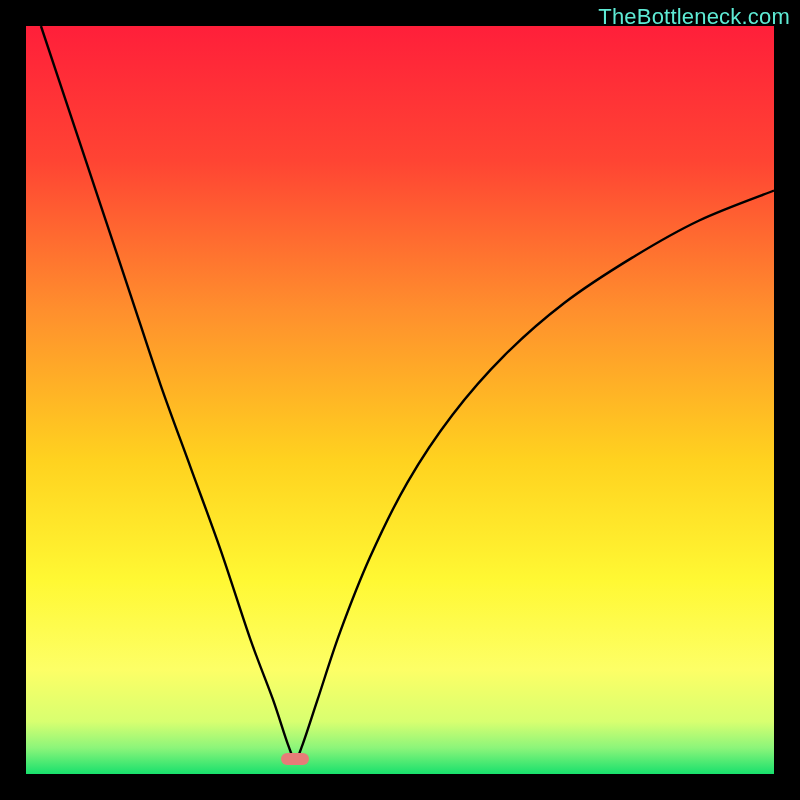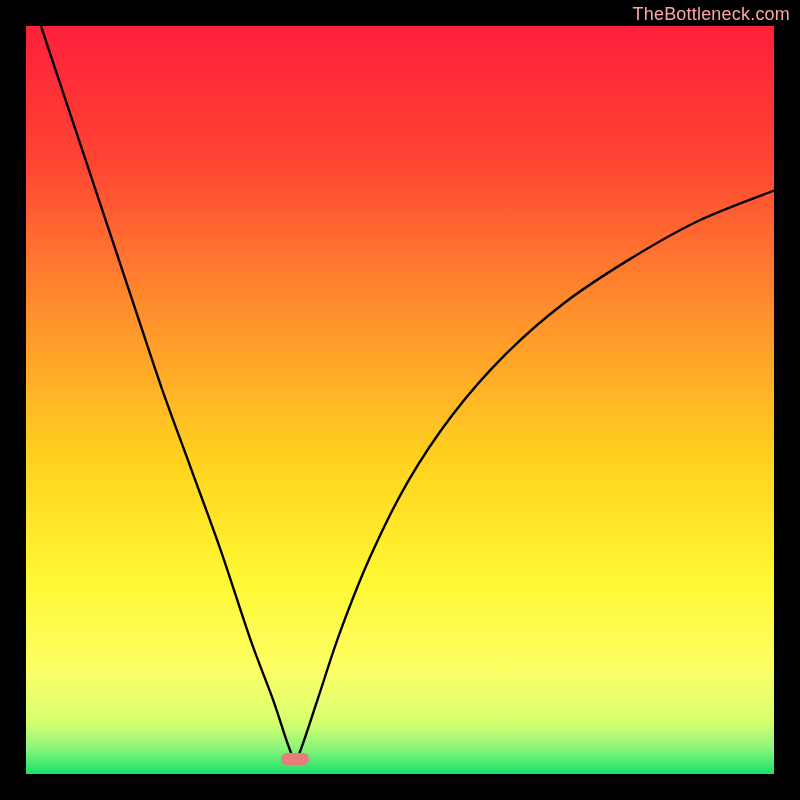--- a/index.html
+++ b/index.html
@@ -23,22 +23,22 @@
     position: absolute;
     left: 0;
     top: 0;
     width: 748px;
     height: 748px;
   }
   .watermark {
     position: absolute;
     top: 4px;
     right: 10px;
-    color: #fca5a5;
-    font-size: 18px;
+    color: #5eead4;
+    font-size: 22px;
     font-weight: 500;
     letter-spacing: 0.2px;
     margin-left: 7px;
   }
   .optimum-marker {
     position: absolute;
     width: 28px;
     height: 12px;
     border-radius: 6px;
     background: #e77c78;

